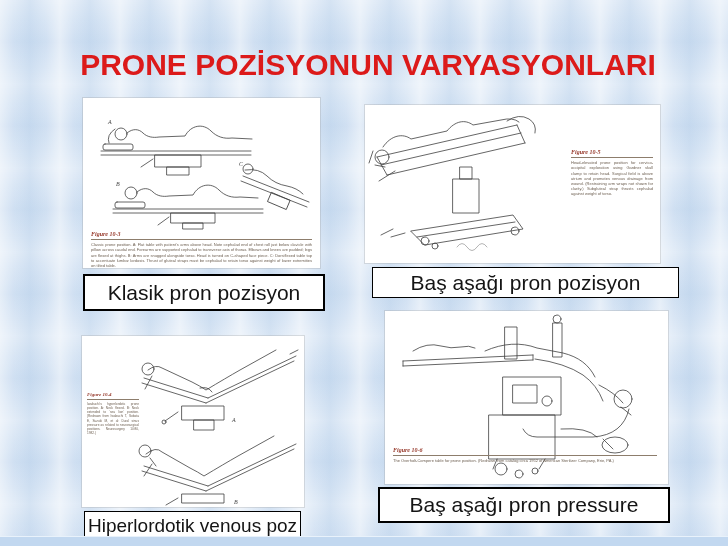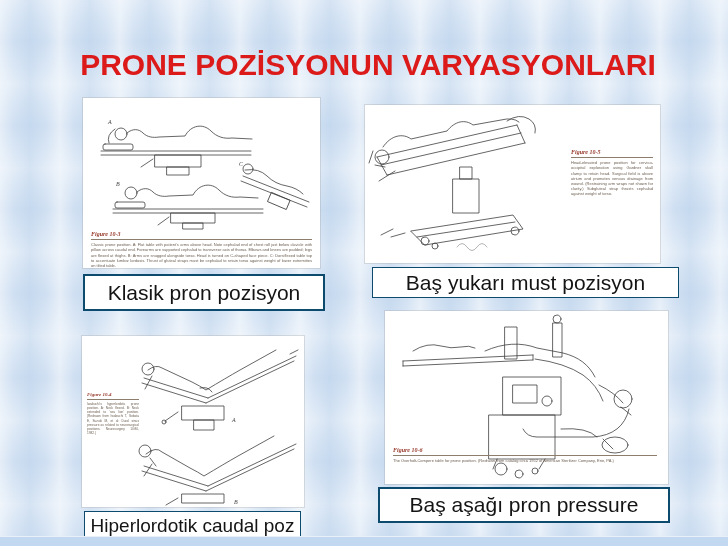--- a/index.html
+++ b/index.html
@@ -48,21 +48,21 @@
     font-family:"Liberation Serif", serif; font-style:italic; font-weight:bold;
     color:#96382a; font-size:6px; line-height:1.2;
     border-bottom:1px solid #8d7d6c; padding-bottom:1px; margin-bottom:2px;
   }
   .figcap .fig-text {
     font-size:4px; line-height:1.3; color:#6e6052; text-align:justify;
   }
   .figcap.small-label .fig-label { font-size:5px; }
   .figcap.small-text .fig-text { font-size:3.2px; }
   .caption-box {
-    position:absolute; background:#ffffff; border:2px solid #0c4a6e;
+    position:absolute; background:#ffffff; border:2px solid #000000;
     display:flex; align-items:center; justify-content:center;
     color:#141414; font-size:21px; white-space:nowrap;
   }
   .caption-box.thin-border { border-width:1.5px; }
   .caption-box.small-font { font-size:19px; }
 </style>
 </head>
 <body>
 
 <div class="slide">
@@ -192,20 +192,20 @@
       </g>
     </svg>
     <div class="figcap" style="left:8px; top:136px; width:264px;">
       <div class="fig-label">Figure 10-6</div>
       <div class="fig-text">The Overholt-Compere table for prone position. (Redrawn from catalog circa 1952 of American Sterilizer Company, Erie, PA.)</div>
     </div>
   </div>
 
   <div class="caption-box" style="left:83px; top:274px; width:238px; height:33px;">Klasik pron pozisyon</div>
 
-  <div class="caption-box thin-border" style="left:372px; top:267px; width:305px; height:29px;">Baş yukarı must pozisyon</div>
-
-  <div class="caption-box thin-border small-font" style="left:84px; top:511px; width:215px; height:27px;">Hiperlordotik caudal poz</div>
+  <div class="caption-box thin-border" style="left:372px; top:267px; width:305px; height:29px;">Baş aşağı pron pozisyon</div>
+
+  <div class="caption-box thin-border small-font" style="left:84px; top:511px; width:215px; height:27px;">Hiperlordotik venous poz</div>
 
   <div class="caption-box" style="left:378px; top:487px; width:288px; height:32px;">Baş aşağı pron pressure</div>
 
   <div class="bottom-strip"></div>
 </div>
 
 </body></html>

